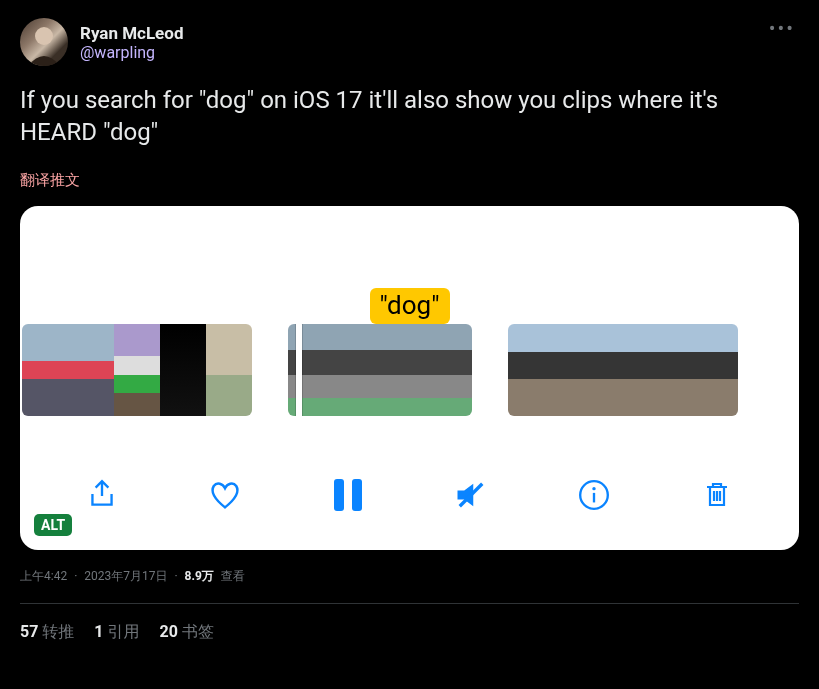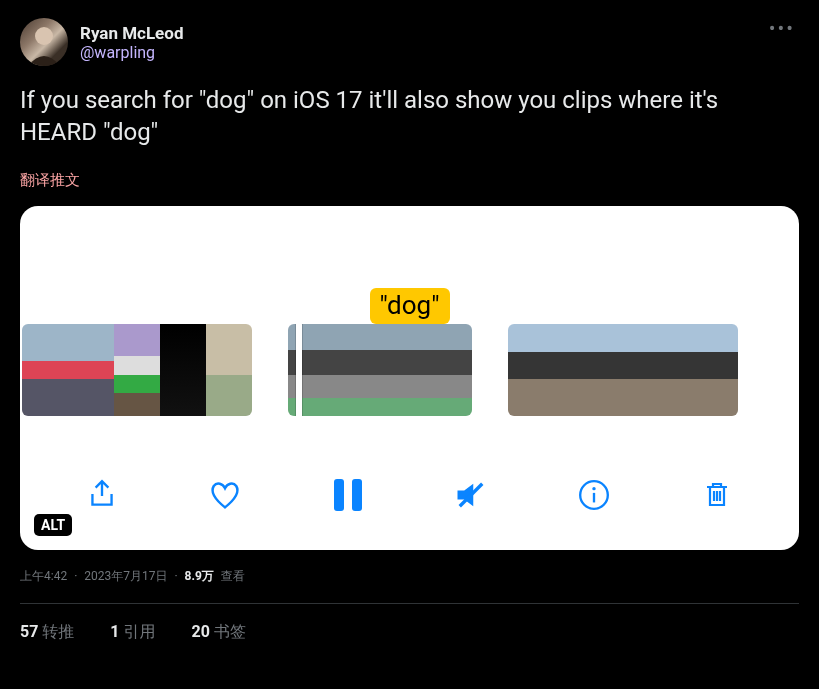--- a/index.html
+++ b/index.html
@@ -103,36 +103,36 @@
     flex:1;
   }
   .tool-btn { width: 40px; height: 40px; display:flex;align-items:center;justify-content:center; cursor:pointer;}
   .tool-btn svg { stroke: #0a84ff; fill: none; stroke-width: 2.2; }
   .pause-bars { display:flex; gap:8px;}
   .pause-bars span{ width:10px;height:32px;background:#0a84ff;border-radius:3px;}
   .alt-badge {
     position: absolute;
     left: 14px;
     bottom: 14px;
-    background: #000000;
+    background: #15803d;
     color: #fff;
     font-size: 14px;
     font-weight: 700;
     padding: 3px 7px;
     border-radius: 5px;
   }
   .meta-row {
     margin-top: 18px;
     color: #71767b;
     font-size: 12px;
   }
   .meta-row .dot{margin:0 4px;}
   .meta-row .bold{color:#e7e9ea;font-weight:700;}
   .divider { border:none;border-top:1px solid #2f3336;margin:18px 0 0 0;}
-  .stats-row { display:flex; gap:36px; margin-top:18px; font-size:16px;}
+  .stats-row { display:flex; gap:20px; margin-top:18px; font-size:16px;}
   .stat .num{color:#e7e9ea;font-weight:700;margin-right:4px;}
   .stat .lbl{color:#71767b;}
 </style>
 </head>
 <body>
 
 <div class="tweet">
 
   <div class="more-btn">•••</div>
 

